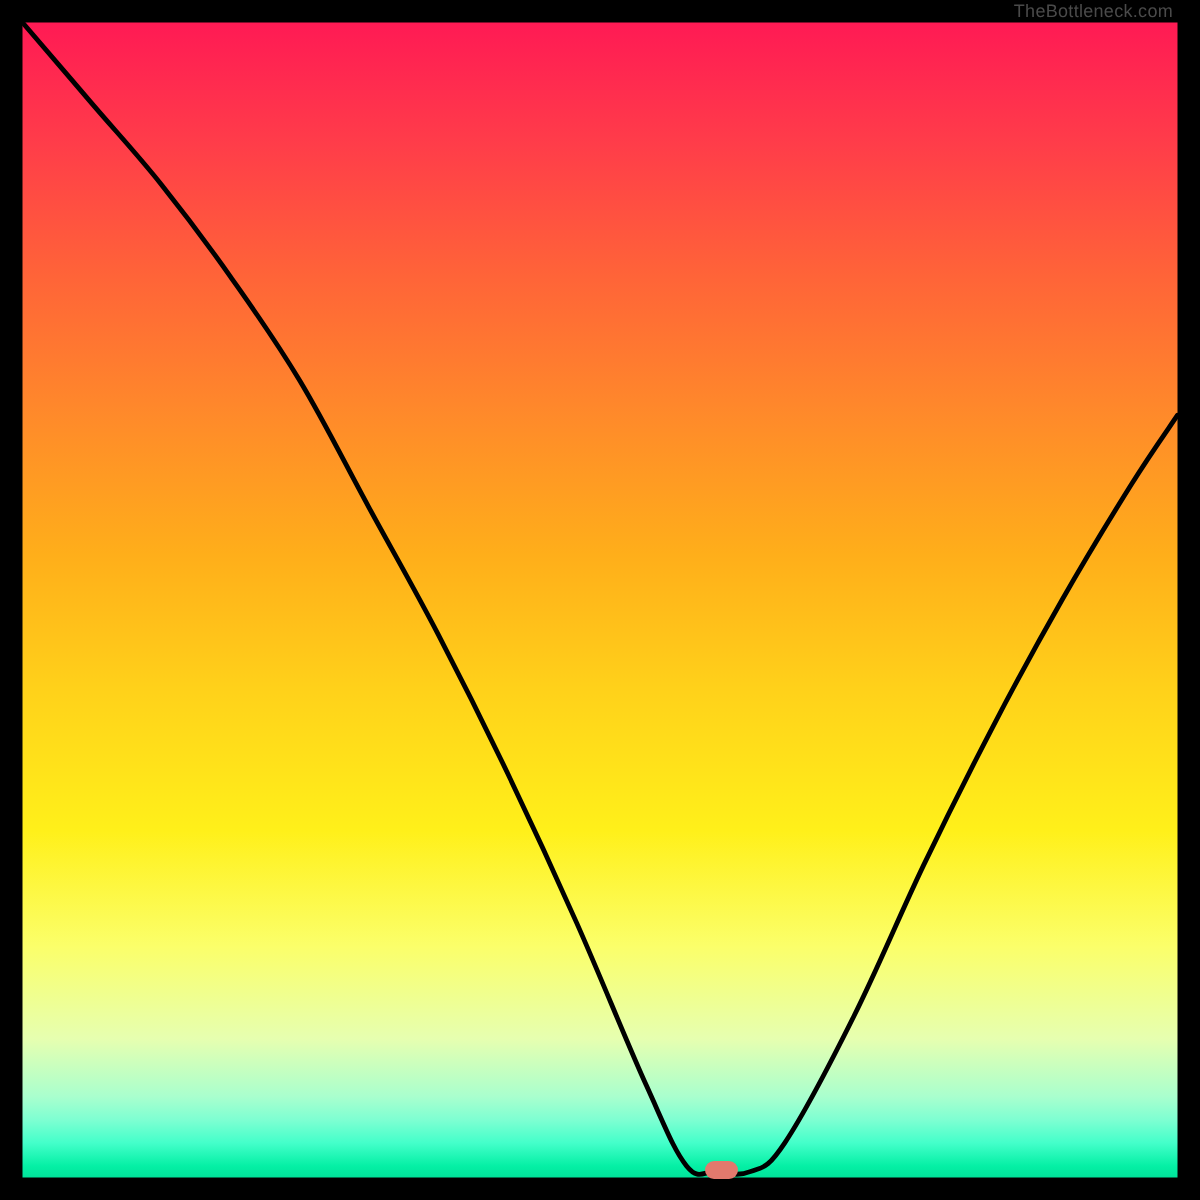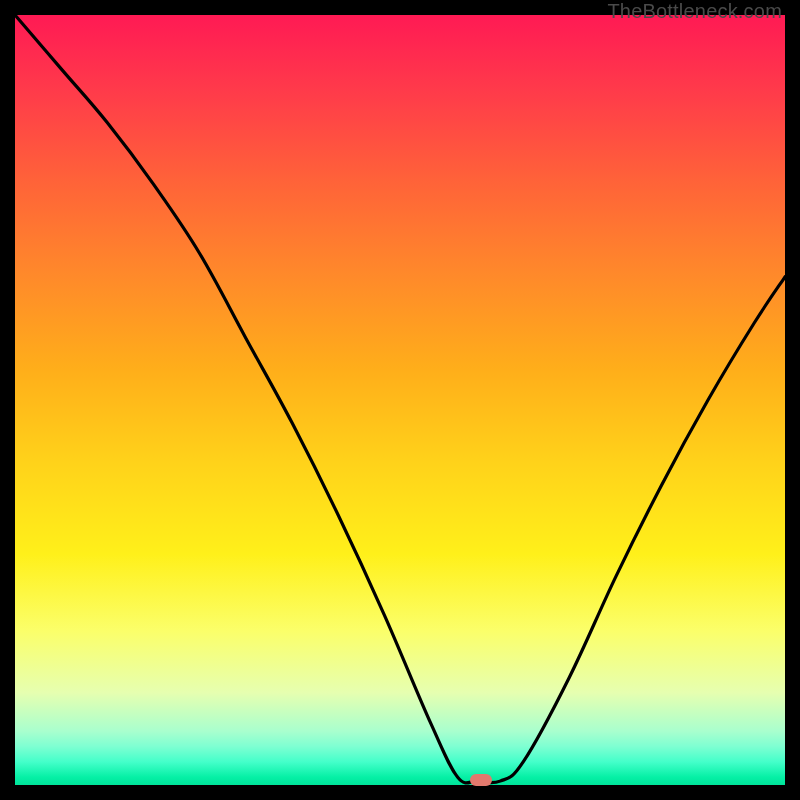--- a/index.html
+++ b/index.html
@@ -38,21 +38,21 @@
       #44ffca 97%,
       #05f0a5 99%,
       #00e39a 100%
     );
   }
   .watermark {
     position: absolute;
     top: 0px;
     right: 18px;
     color: #4a4a4a;
-    font-size: 20px;
+    font-size: 12px;
     font-weight: 500;
     letter-spacing: 0.2px;
     z-index: 10;
     user-select: none;
   }
   svg.curve {
     position: absolute;
     left: 0;
     top: 0;
     width: 770px;

